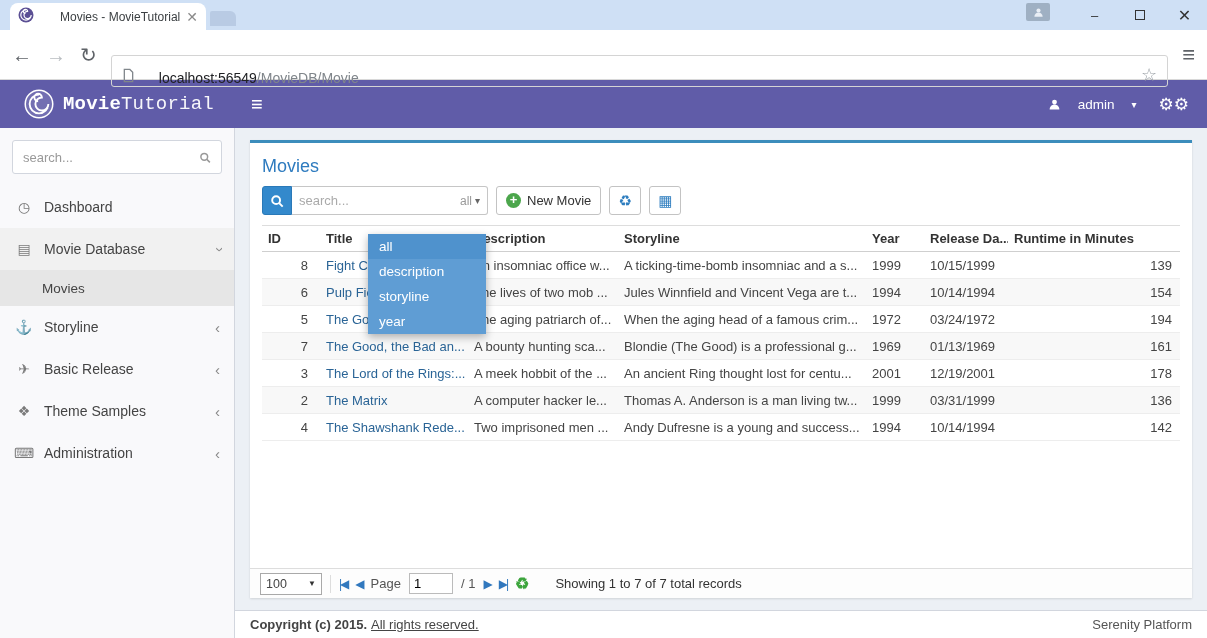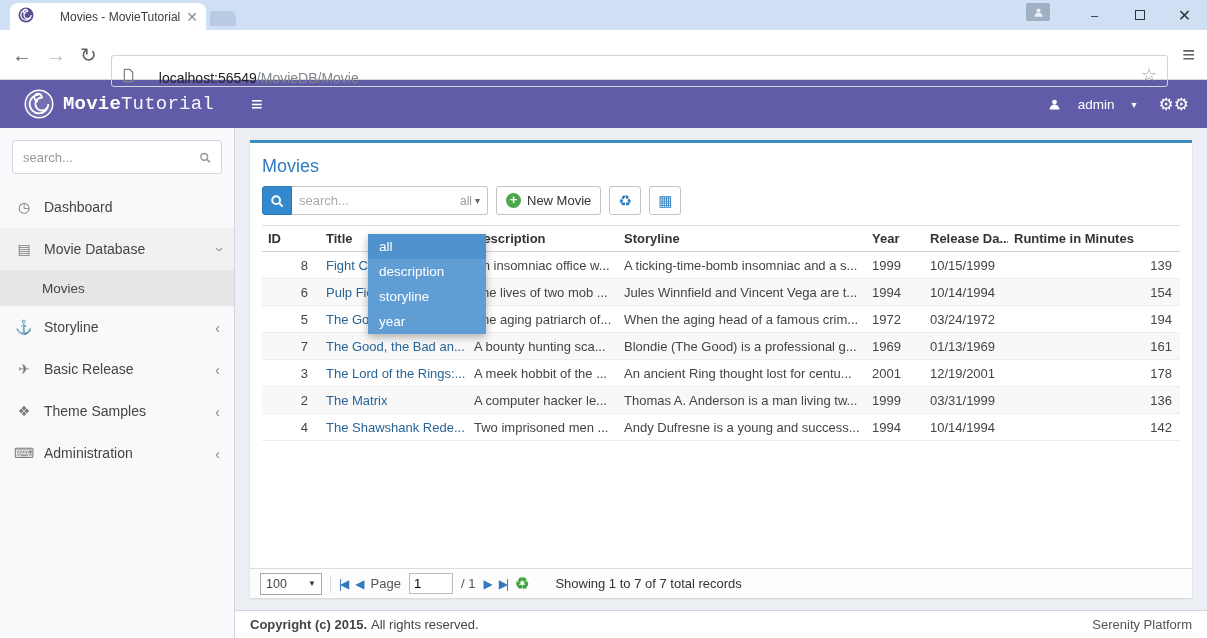--- a/index.html
+++ b/index.html
@@ -111,21 +111,21 @@
 
   
   .dropdown { position:absolute; left:118px; top:91px; width:118px; background:#5f9dd4; box-shadow:0 3px 8px rgba(0,0,0,.3); z-index:10; }
   .dropdown .dd-item { padding:5px 11px; color:#fff; font-size:13.5px; cursor:pointer; }
   .dropdown .dd-item.selected { background:#4f92cd; }
 
   
   .footer { height:28px; background:#fff; border-top:1px solid #d2d6de; display:flex; align-items:center; padding:0 15px; font-size:13px; color:#444; }
   .footer .fr { margin-left:auto; color:#555; }
   .fb { font-weight:bold; }
-  .frest { margin-left:4px; }
+  .frest { margin-left:4px;text-decoration:underline; }
 </style>
 </head>
 <body>
 
 <div class="screen">
 
   <div class="titlebar">
     <div class="tab">
       <span class="favicon">
         <svg width="16" height="16" viewBox="0 0 16 16">

